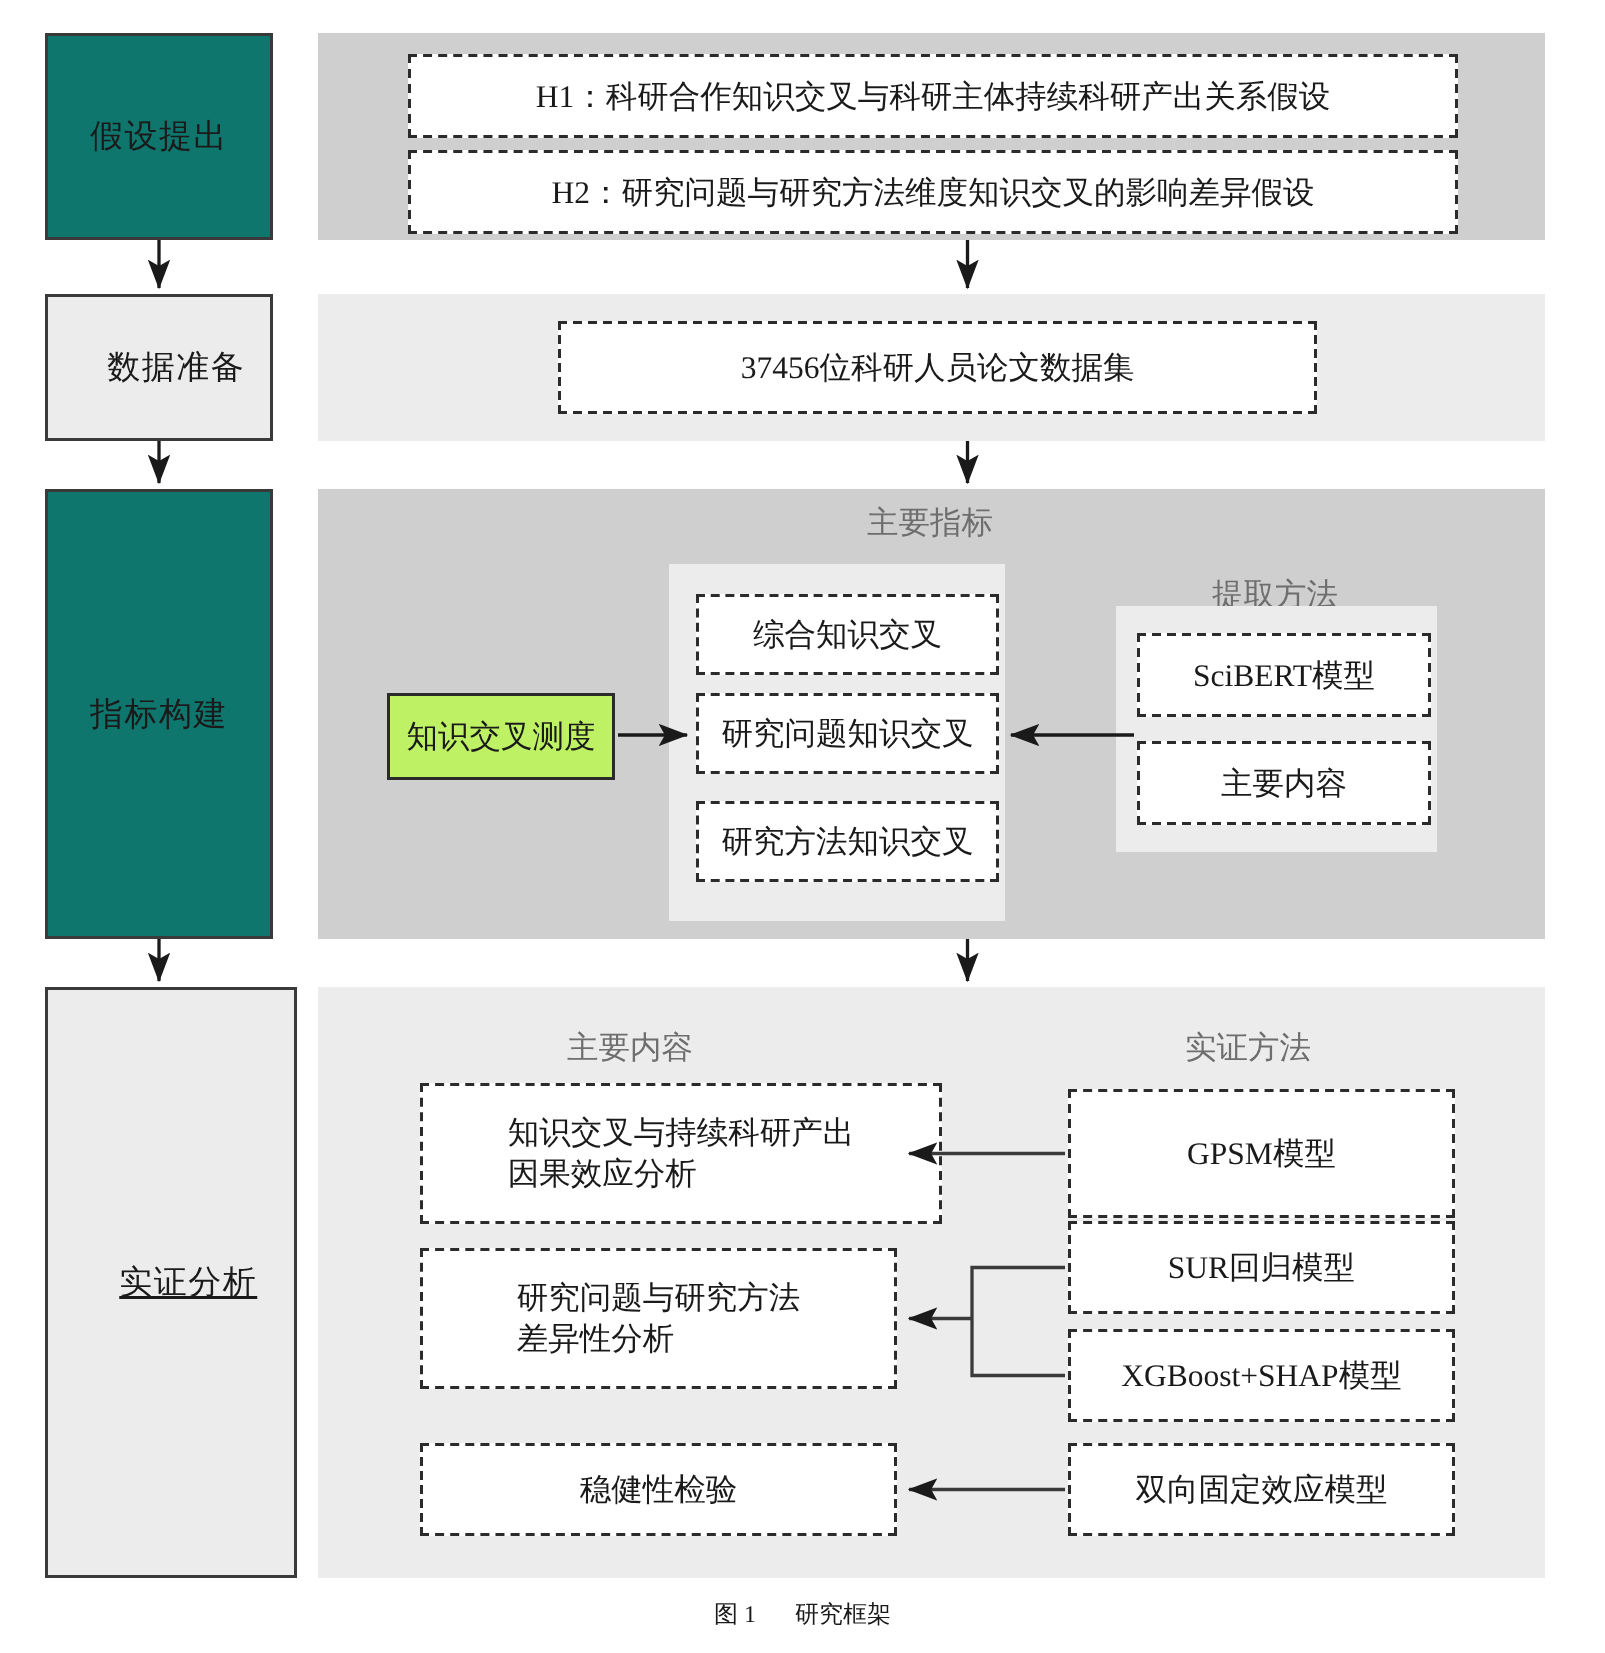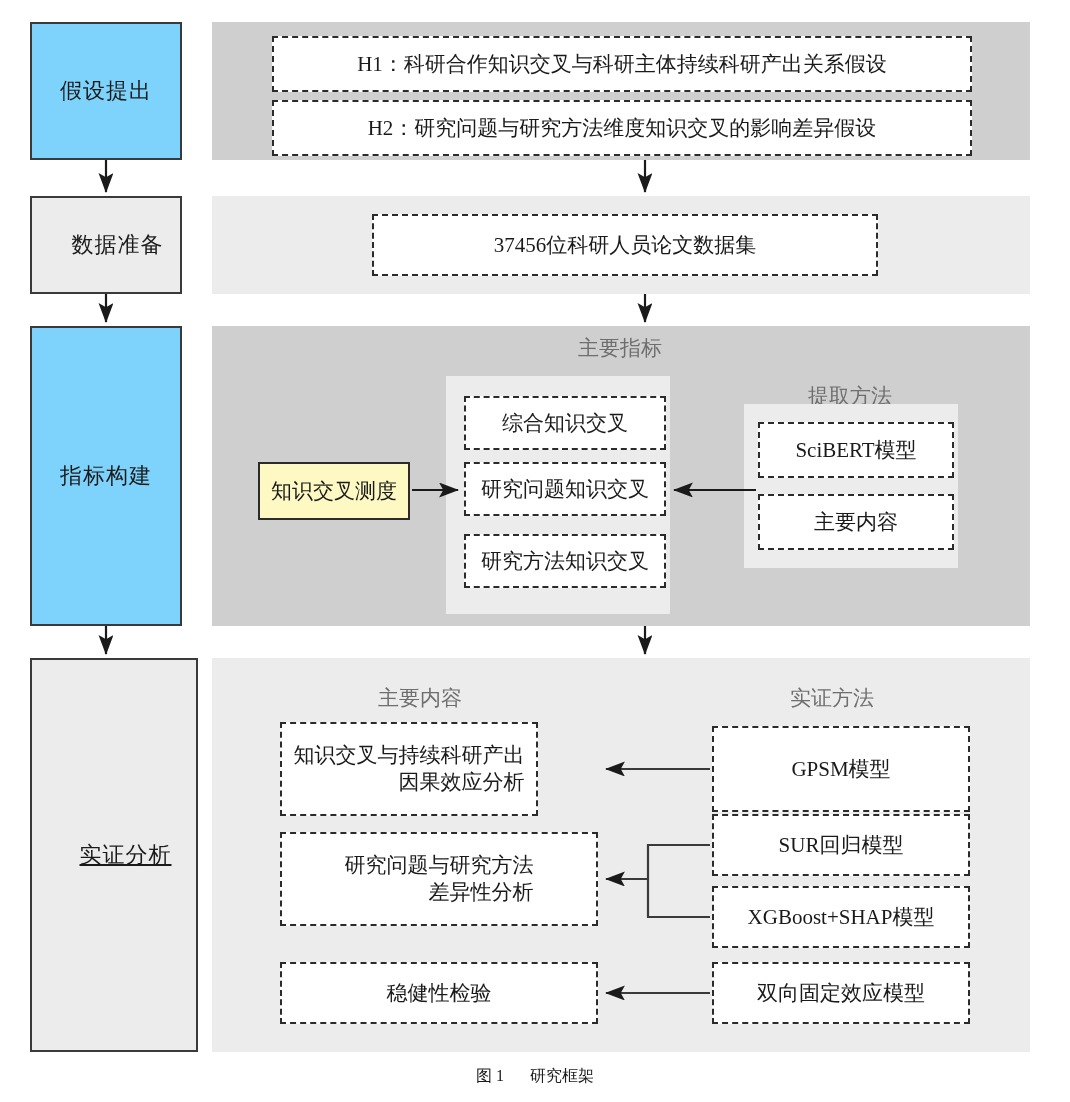--- a/index.html
+++ b/index.html
@@ -11,39 +11,39 @@
 
   
   .abs{position:absolute;box-sizing:border-box;}
 
   
   .stage{
     border:2px solid #3a3a3a;
     display:flex;align-items:center;justify-content:center;
     font-size:22px;letter-spacing:1px;
   }
-  .stage.dark{background:#7dd3fc;}
+  .stage.dark{background:#0f766e;}
   .stage.light{background:#ececec;padding-left:23px;}
 
   
   .panel{}
   .panel.dark{background:#cfcfcf;}
   .panel.light{background:#ececec;}
 
   
   .group{background:#ececec;}
 
   
   .dbox{
     border:2px dashed #2b2b2b;background:#ffffff;
     display:flex;align-items:center;justify-content:center;
-    text-align:right;font-size:21px;line-height:1.28;
+    text-align:left;font-size:21px;line-height:1.28;
   }
   .sbox{
-    border:2px solid #2b2b2b;background:#fef9c3;
+    border:2px solid #2b2b2b;background:#bef264;
     display:flex;align-items:center;justify-content:center;
     text-align:center;font-size:21px;line-height:1.28;
   }
 
   
   .colhead{
     font-size:21px;color:#6e6e6e;text-align:center;
     white-space:nowrap;
   }
 
@@ -132,21 +132,21 @@
 </div>
 
 <div class="abs colhead" style="left:330px;top:684px;width:180px;">
   <span>主要内容</span>
 </div>
 
 <div class="abs colhead" style="left:742px;top:684px;width:180px;">
   <span>实证方法</span>
 </div>
 
-<div class="abs dbox" style="left:280px;top:722px;width:258px;height:94px;">
+<div class="abs dbox" style="left:280px;top:722px;width:348px;height:94px;">
   <span class="ml">知识交叉与持续科研产出<br>因果效应分析</span>
 </div>
 
 <div class="abs dbox" style="left:280px;top:832px;width:318px;height:94px;">
   <span class="ml">研究问题与研究方法<br>差异性分析</span>
 </div>
 
 <div class="abs dbox" style="left:280px;top:962px;width:318px;height:62px;">
   <span class="ml">稳健性检验</span>
 </div>

